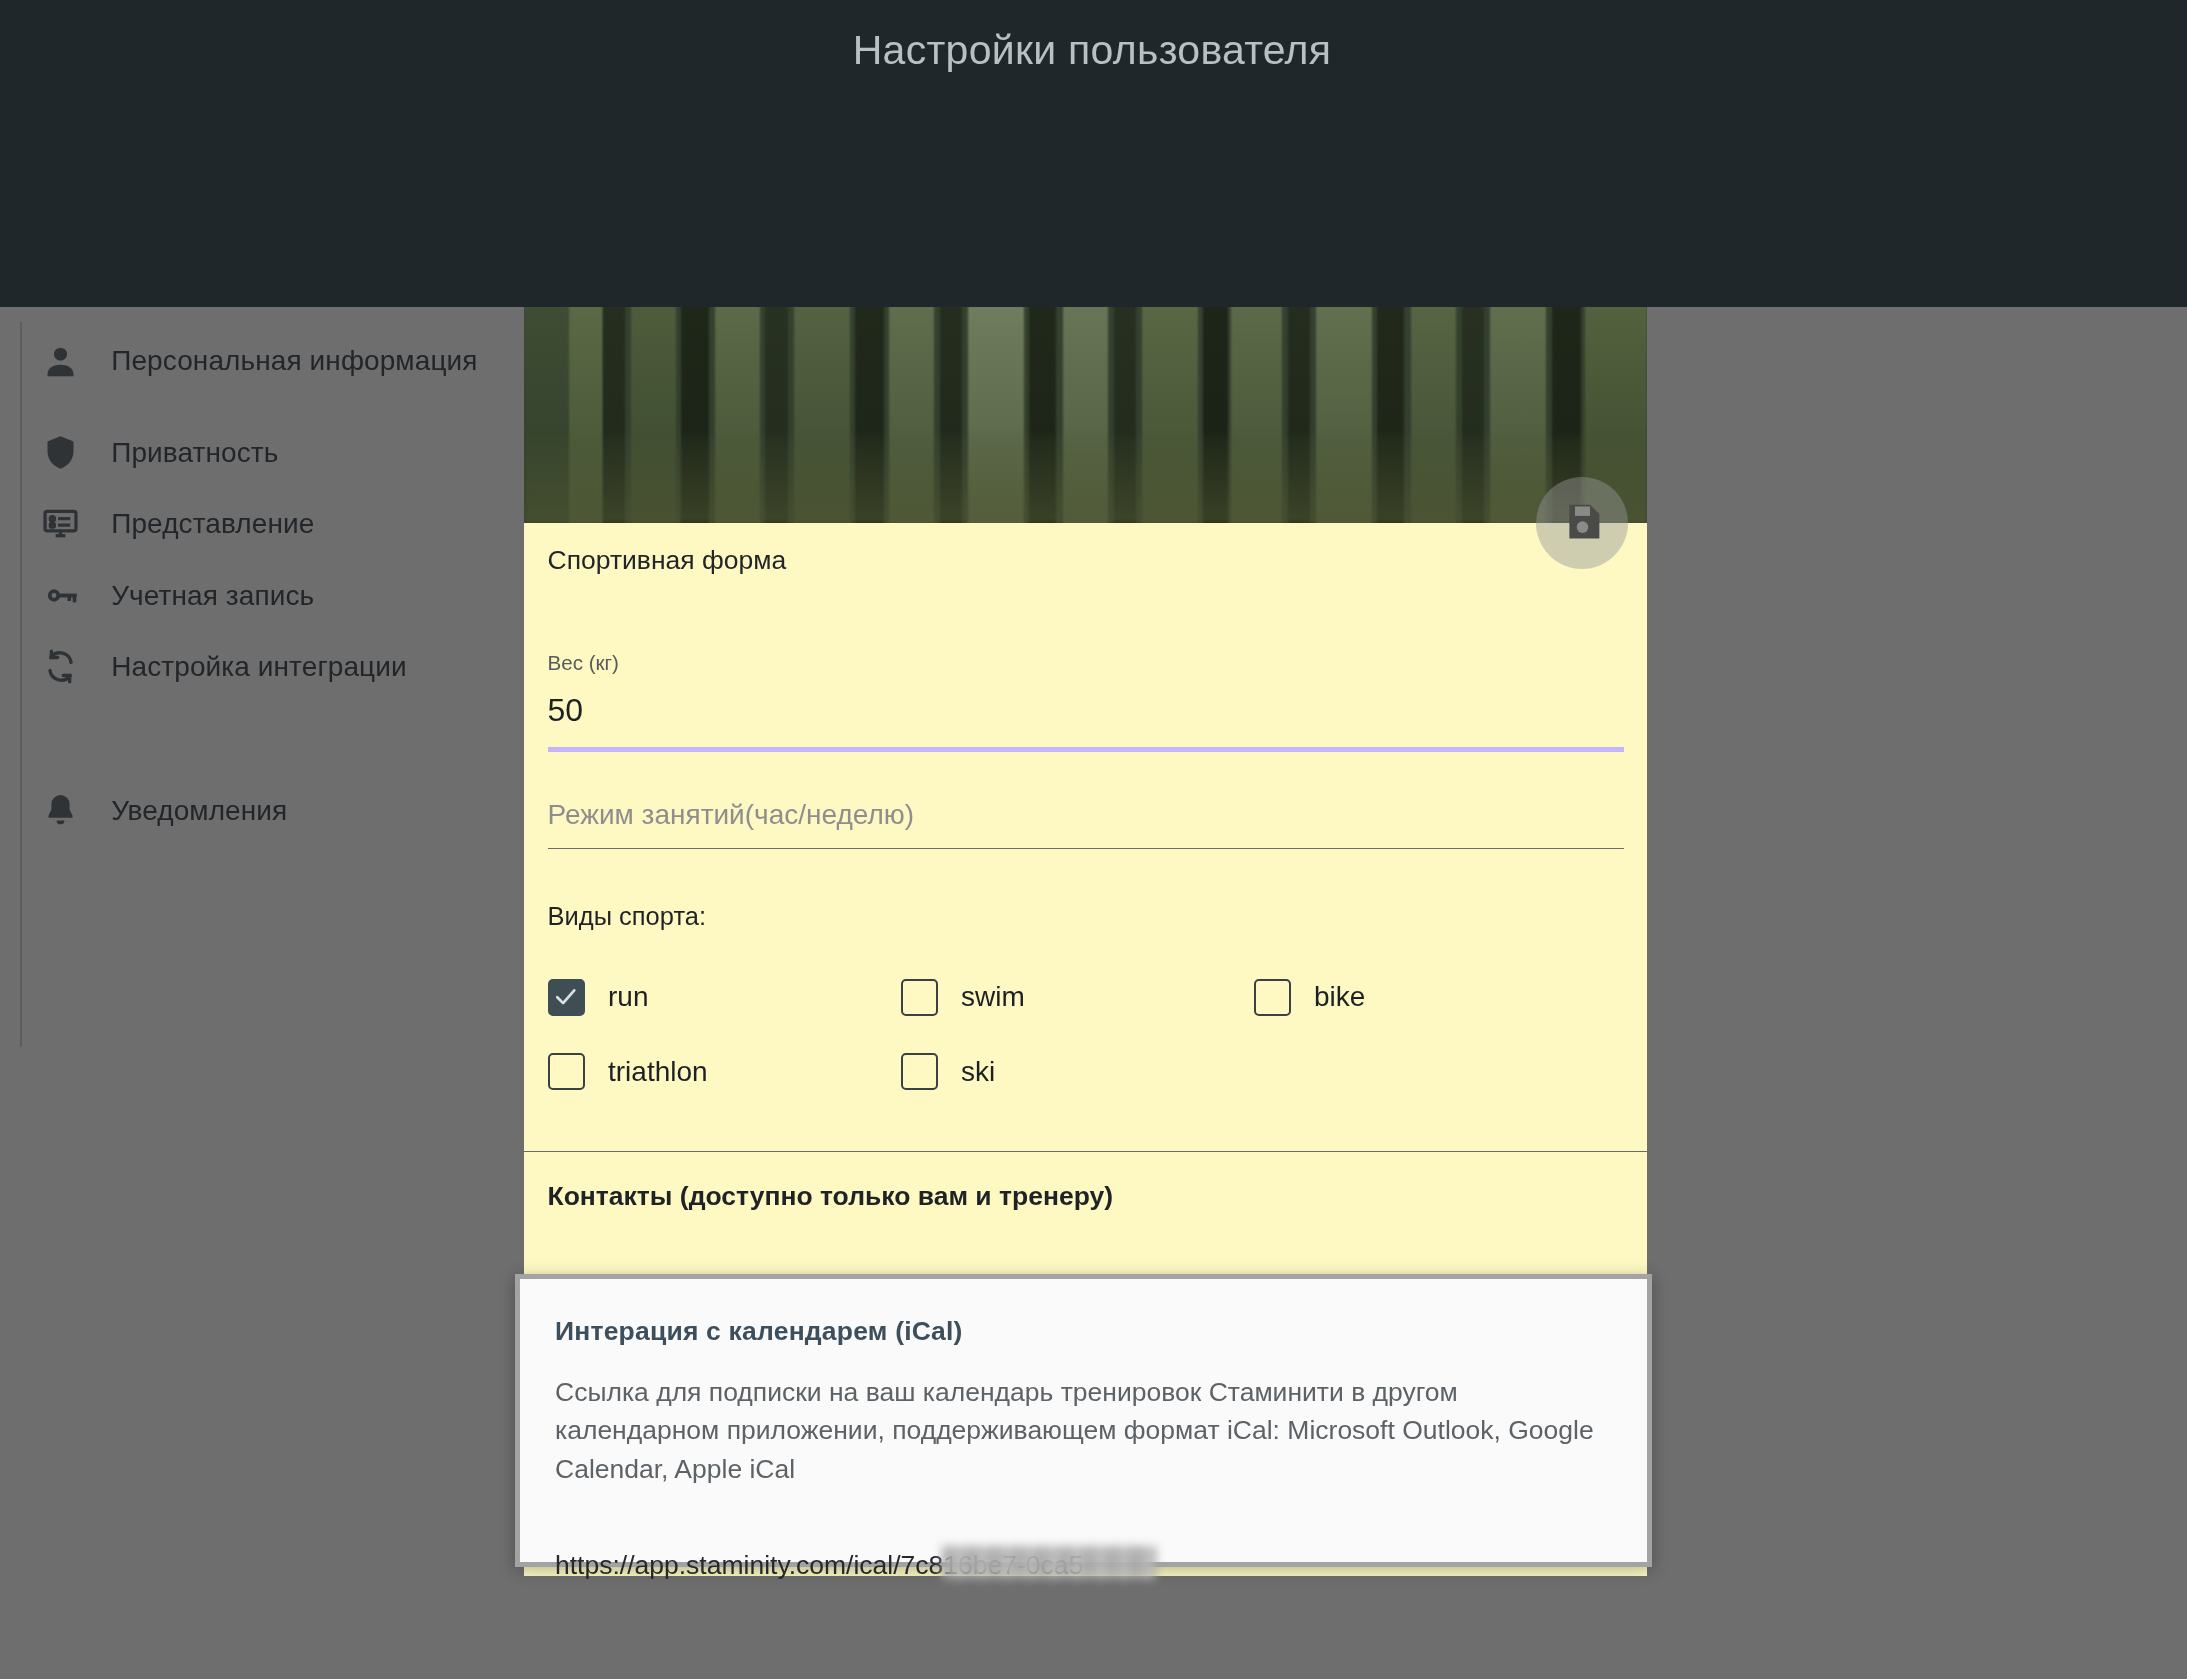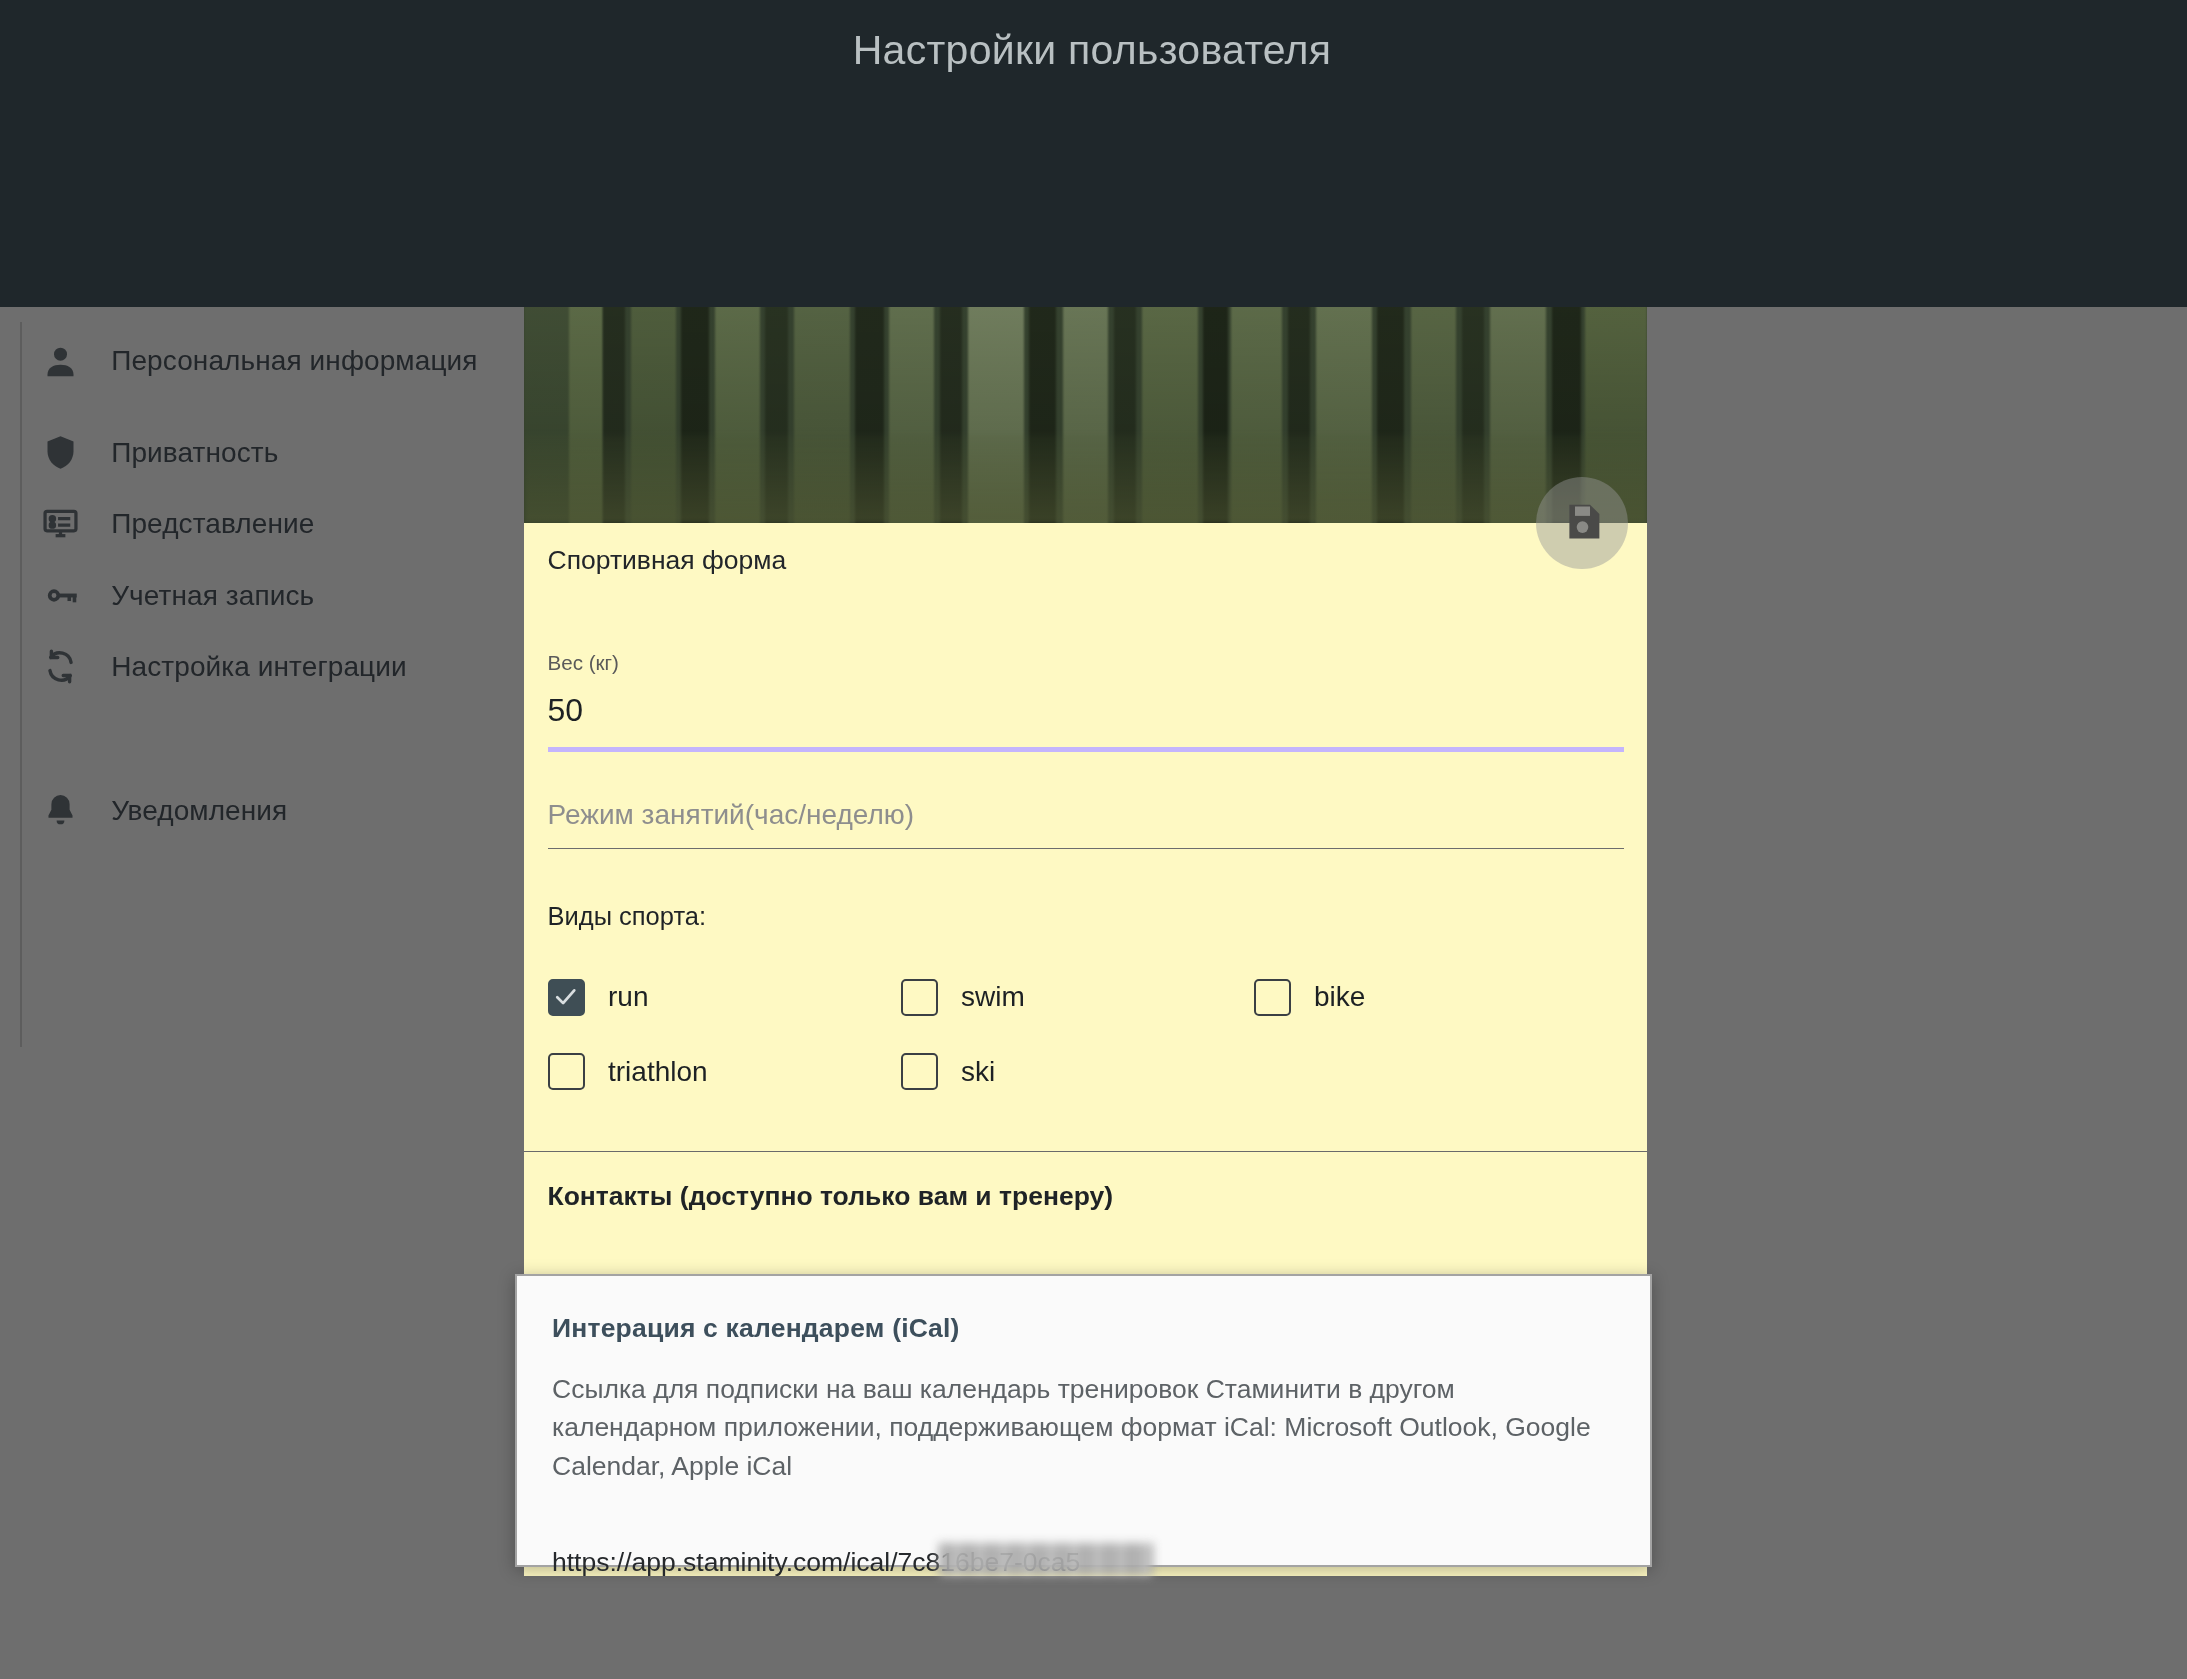--- a/index.html
+++ b/index.html
@@ -175,21 +175,21 @@
     font-size: 26.5px; color: #1f2326; font-weight: 700;
     padding-top: 29px;
   }
   .contacts-row { display: flex; gap: 80px; padding-top: 69px; }
 
   
   .ical-panel {
     position: absolute; left: 515px; top: 1274px;
     width: 1137px; height: 293px;
     background: #fafafa;
-    border: 2px solid #a3a3a3;
+    border: 5px solid #a3a3a3;
     box-shadow: 0 2.9px 15.7px rgba(0,0,0,.28);
     z-index: 10; padding: 37px 35px 0 35px;
   }
   .ical-title {
     font-size: 26.5px; font-weight: 700; color: #3d4f5c; letter-spacing: 0.2px;
   }
   .ical-desc {
     font-size: 26.5px; color: #5d6266; line-height: 1.46; margin-top: 25.5px;
     max-width: 1049px;
   }

